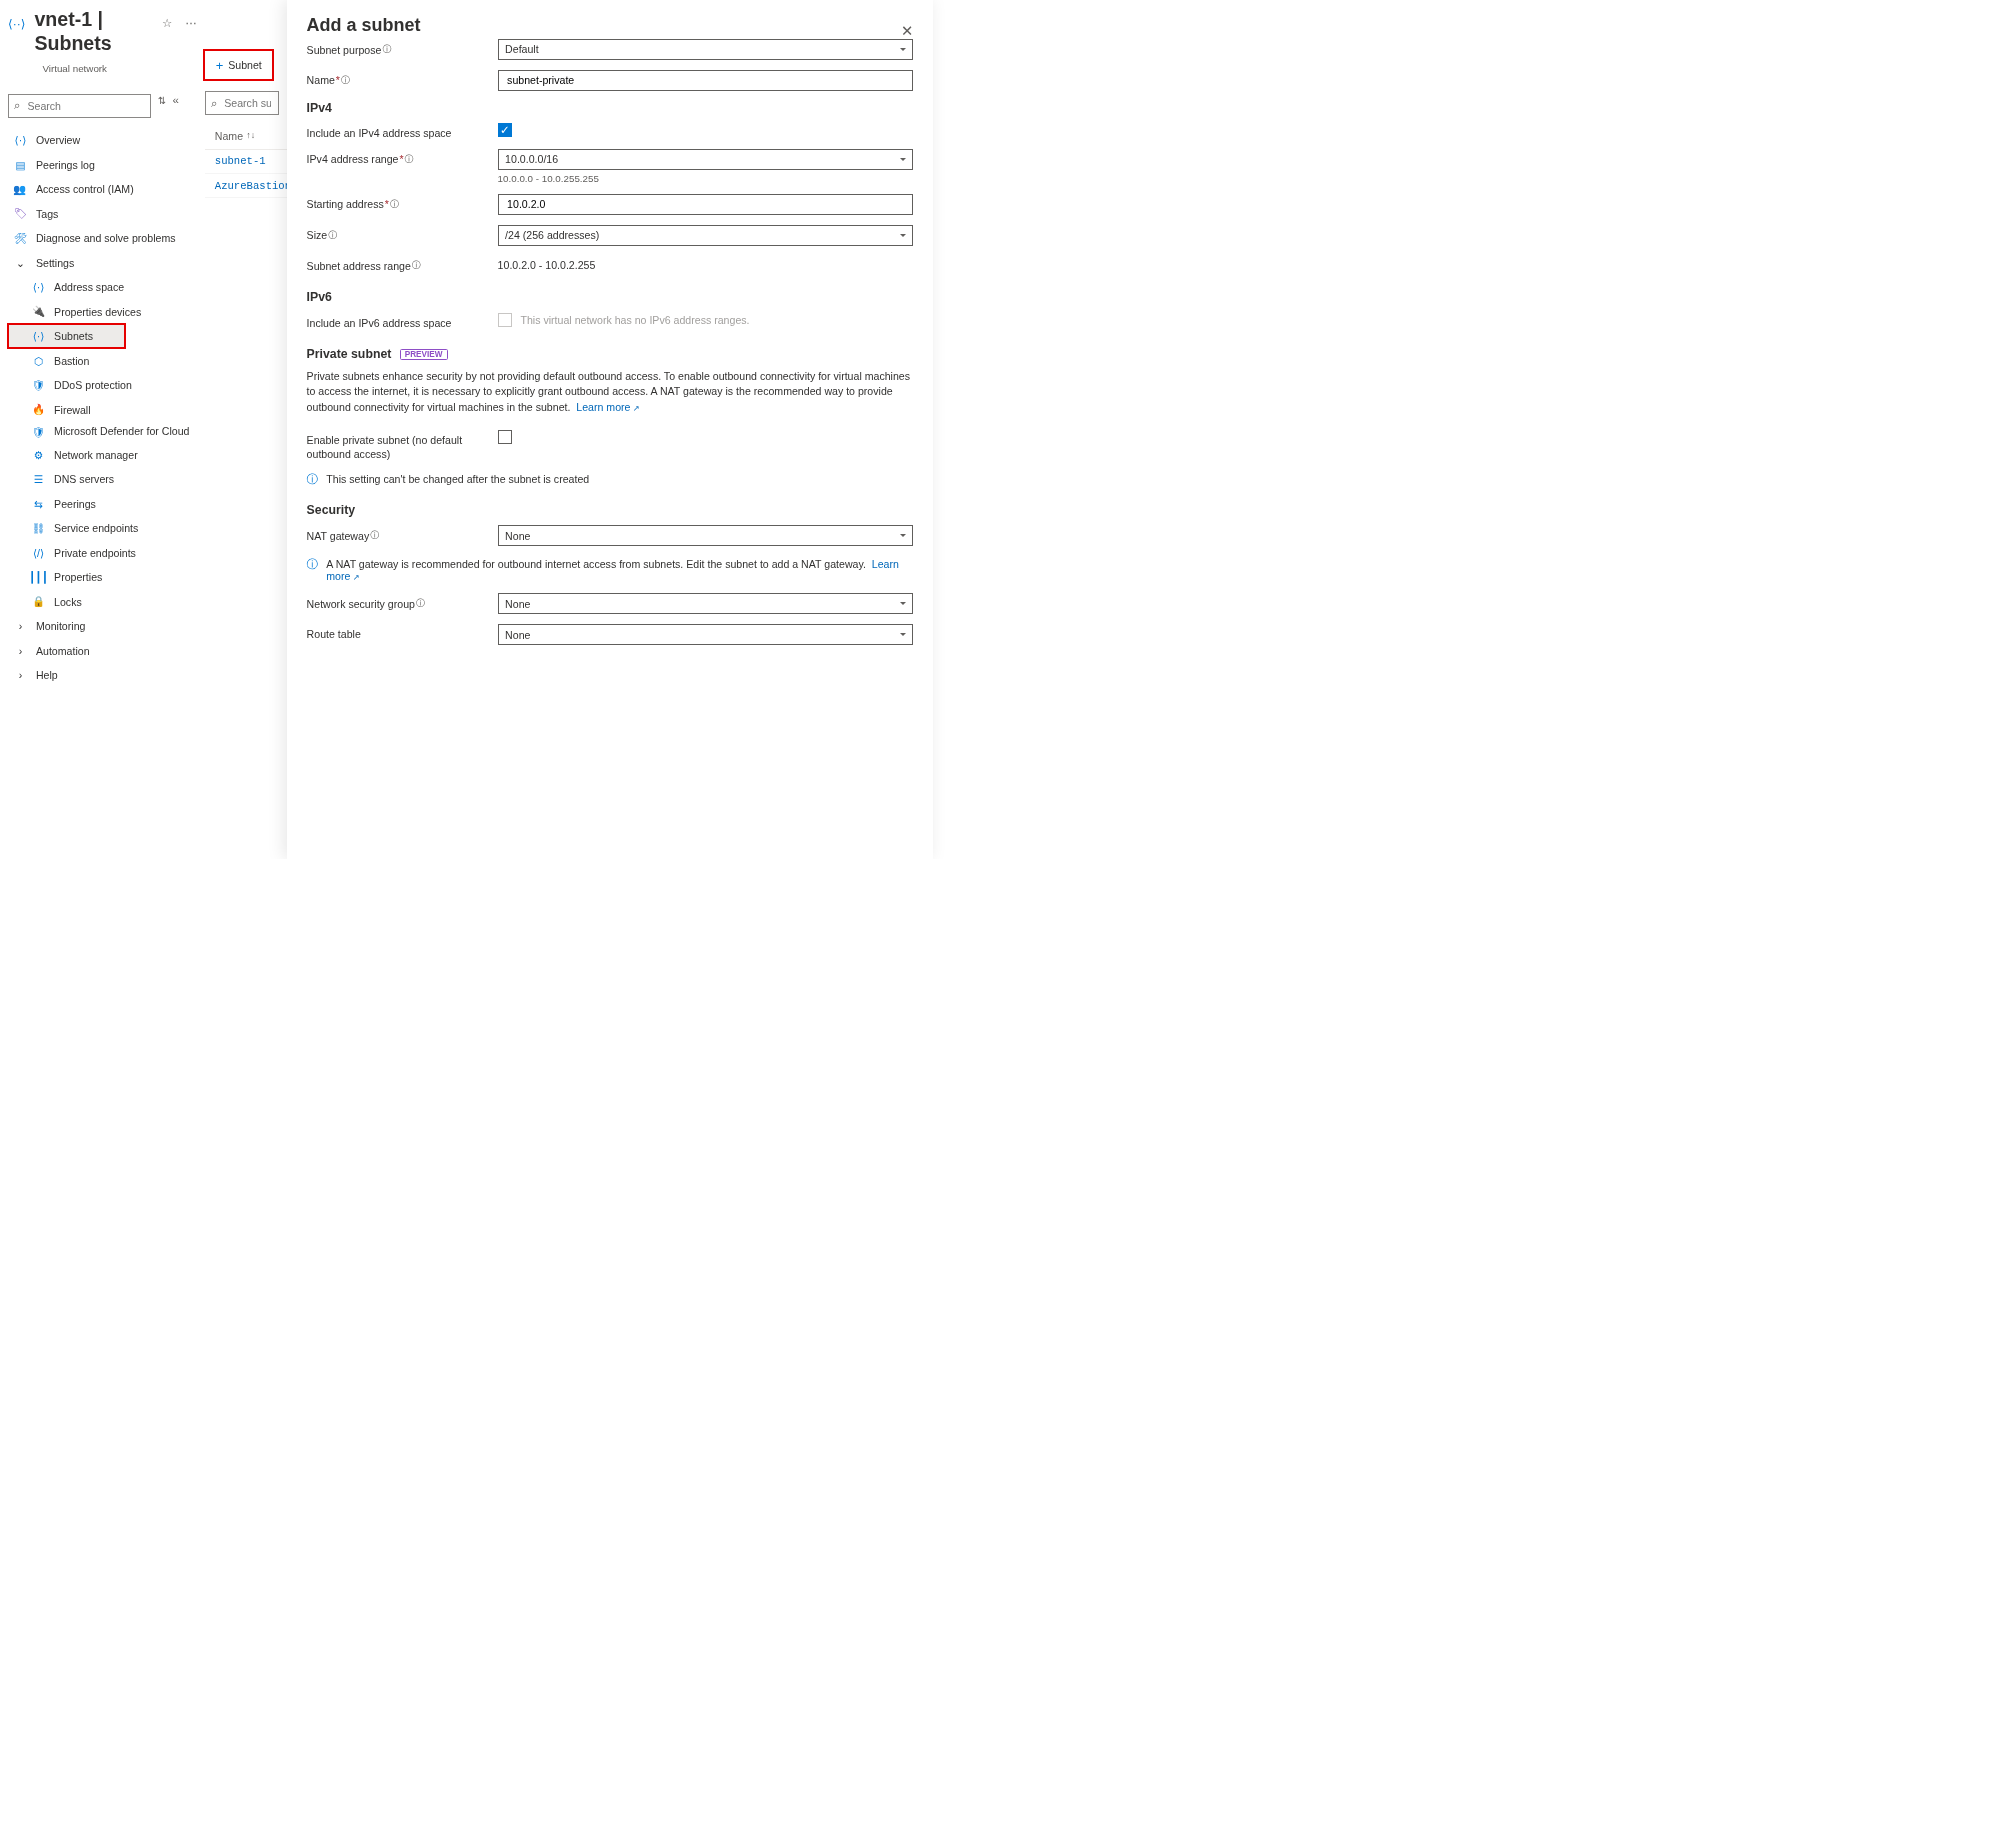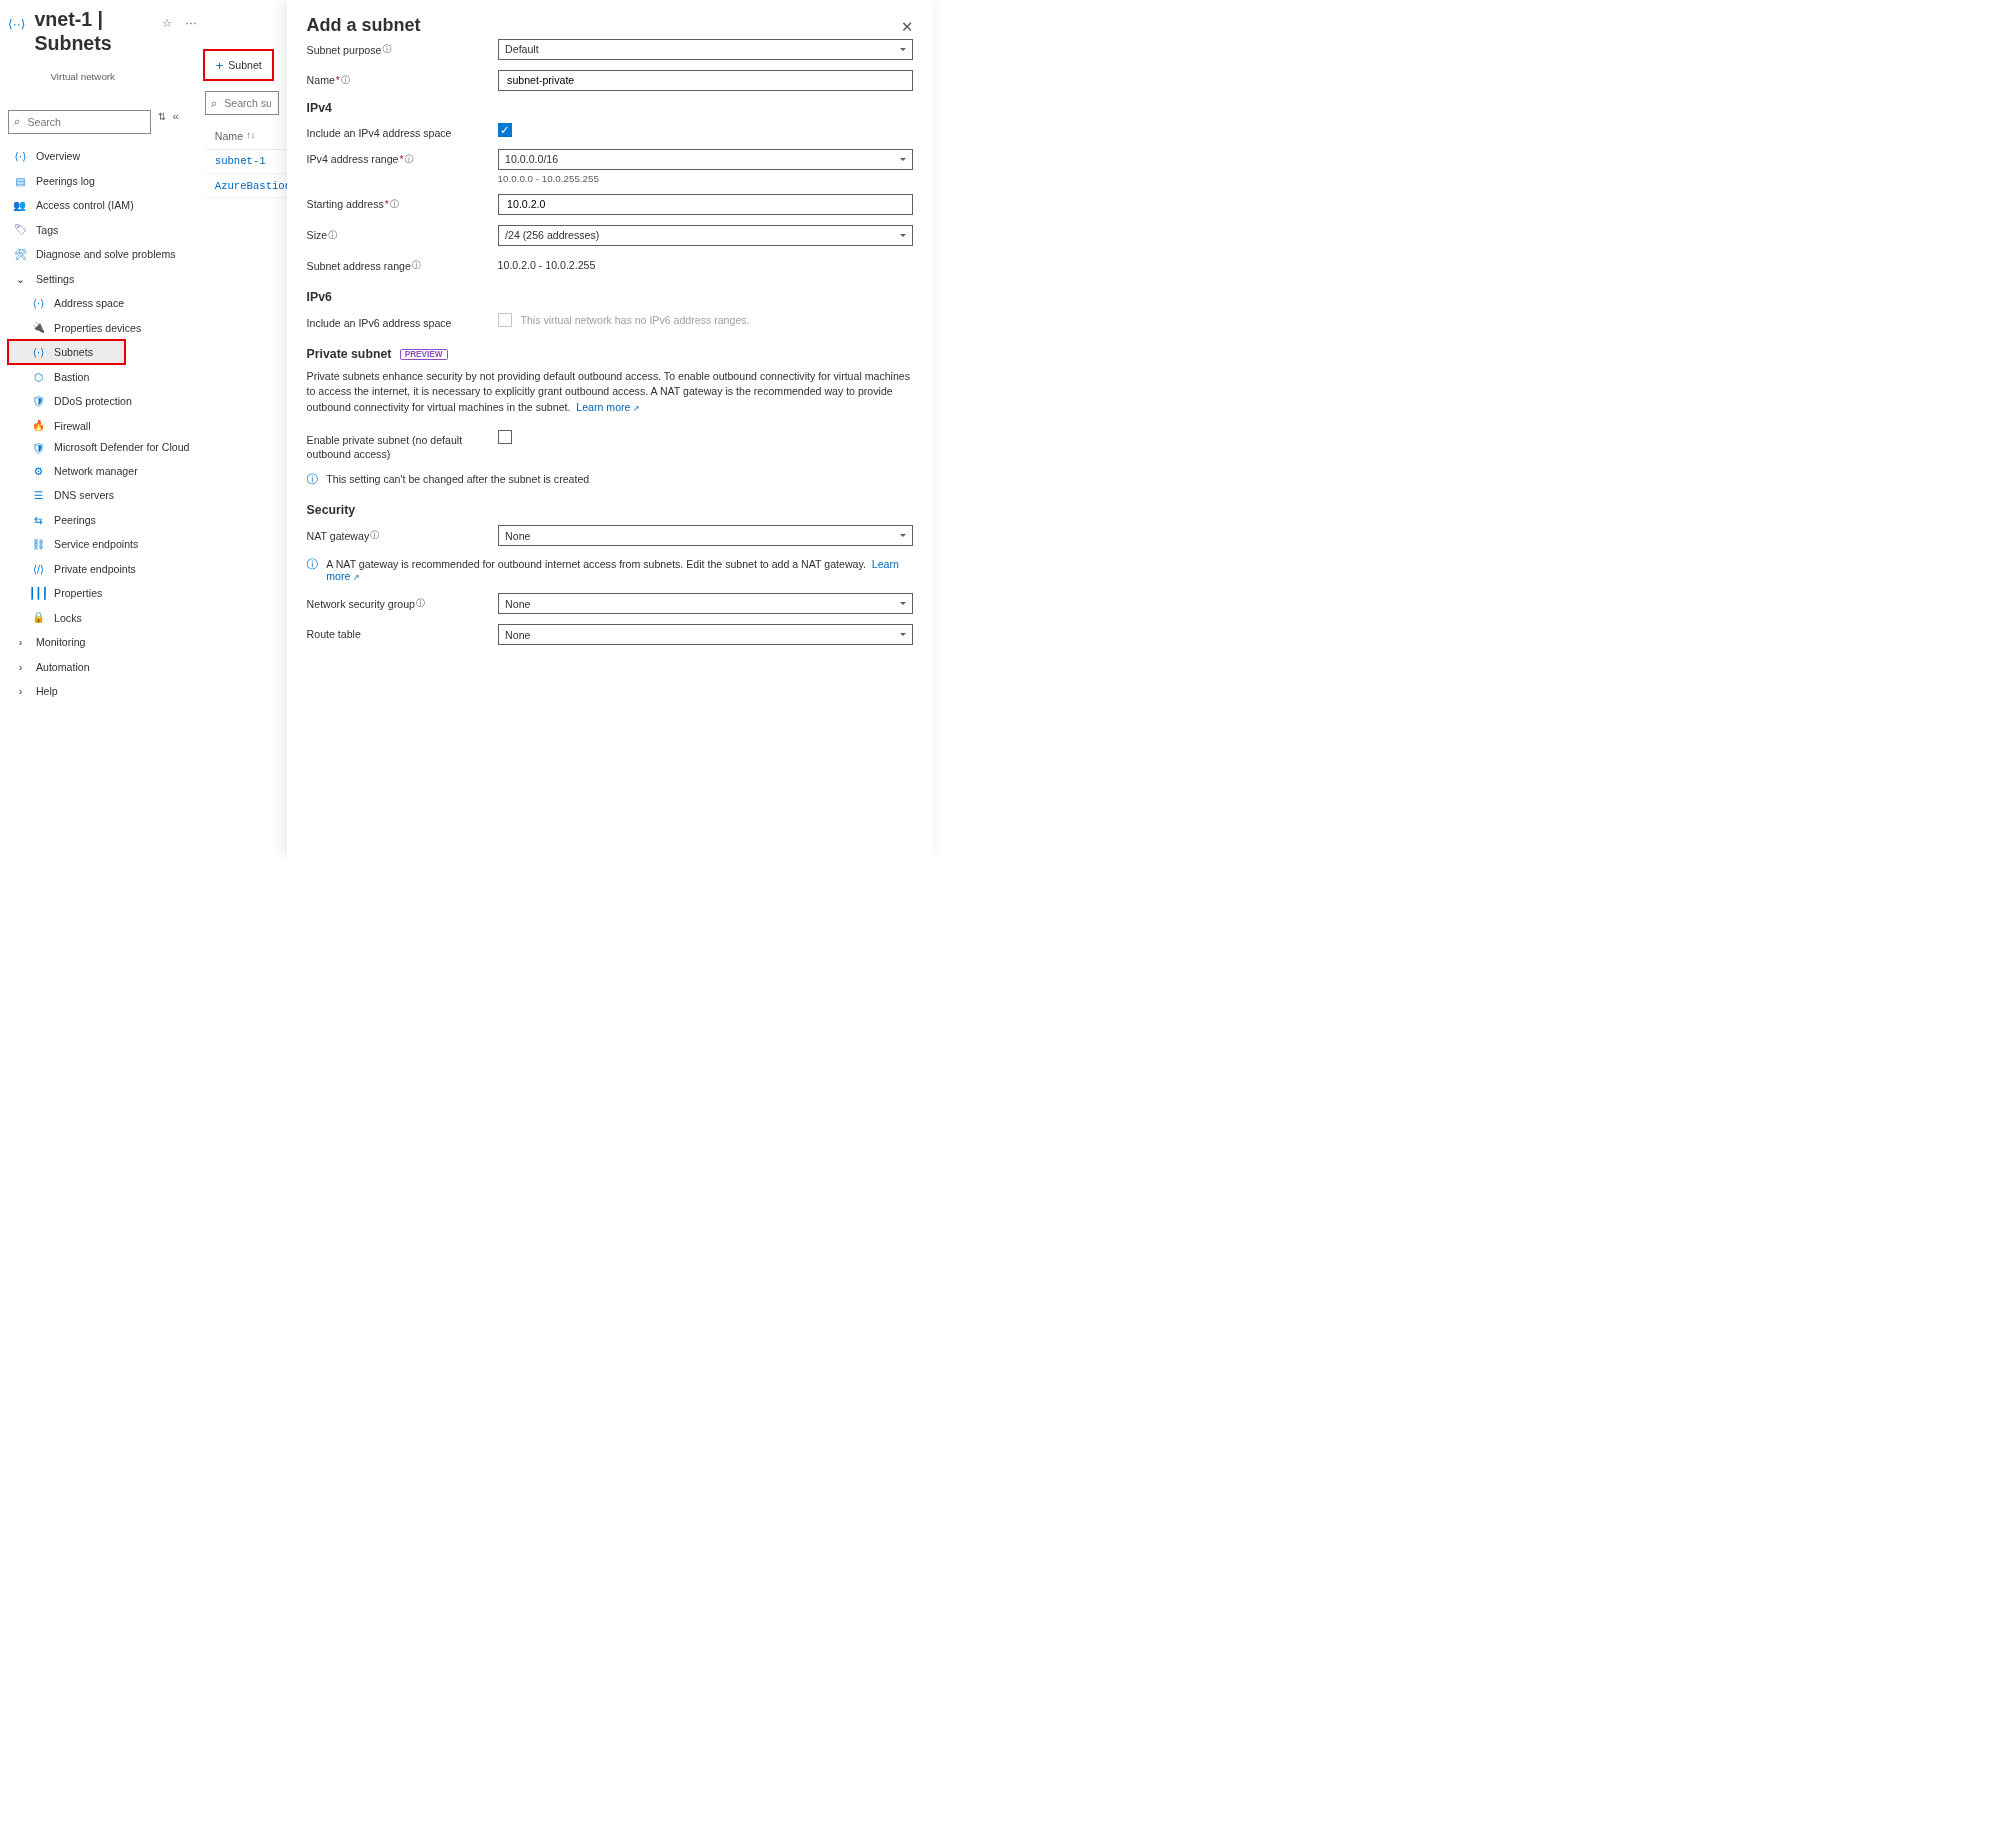--- a/index.html
+++ b/index.html
@@ -38,21 +38,21 @@
   }
 
   
   .titlewrap { display:flex; align-items:flex-start; gap:8.2px; }
   .title-ico {
     width:21px; height:21px; margin-top:6.5px;
     display:flex; align-items:center; justify-content:center;
     color: var(--primary);
   }
   .title-h { font-size: 19.6px; font-weight:600; margin:0; line-height:1.2; }
-  .title-sub { font-size: 9.8px; color: var(--text-sec); margin:16px; }
+  .title-sub { font-size: 9.8px; color: var(--text-sec); margin:8px; }
   .title-actions { display:flex; gap:13px; align-items:center; margin-left: 4.9px; margin-top:8.2px; color:var(--text-sec); }
 
   
   .searchbox {
     display:flex; align-items:center; gap:4.9px;
     border:0.8px solid var(--border);
     height:24.5px; padding:0 4.9px; margin-top: 11.5px;
     width: 143px;
   }
   .searchbox input { border:none; outline:none; flex:1; font-size:10.6px; background:transparent; }
@@ -82,21 +82,21 @@
     display:flex; align-items:center; gap:4.9px;
     border:0.8px solid var(--border); height:24.5px; padding:0 4.9px;
     margin-top: 11.5px; width: 74px; overflow:hidden;
   }
   .subnet-search input { border:none; outline:none; font-size:10.6px; width:100%; }
   .tbl { margin-top: 8.2px; font-size:10.6px; }
   .tbl .hdr { color:var(--text-sec); padding:6.5px 9.8px; border-bottom:0.8px solid var(--border-light); display:flex; gap:3.3px;}
   .tbl .row { padding:5.7px 9.8px; border-bottom:0.8px solid #f5f5f5; color:var(--link); cursor:pointer; white-space:nowrap; overflow:hidden;font-family:Liberation Mono, monospace; }
 
   
-  .panel-title-row { display:flex; align-items:center; justify-content:space-between;gap:42px; }
+  .panel-title-row { display:flex; align-items:flex-end; justify-content:space-between;gap:42px; }
   .panel-title { font-size: 18px; font-weight:600; margin:0 0 3.3px 0; }
   .desc { font-size:10.6px; line-height:1.45; margin: 14.7px 0 14.7px 0; }
   a.link { color: var(--link); text-decoration:none; }
   .ext::after { content: " \2197"; font-size:8.2px; }
 
   .form-row { display:flex; align-items:flex-start; margin-bottom: 9.8px; }
   .form-row .lbl { width: 191px; font-size:10.6px; padding-top:4.1px; display:flex; align-items:center; gap:1px; flex-shrink:0; }
   .form-row .fld { flex:1; }
   .req { color:#a4262c; }
   .info { color:var(--text-sec); font-size:9px; }

